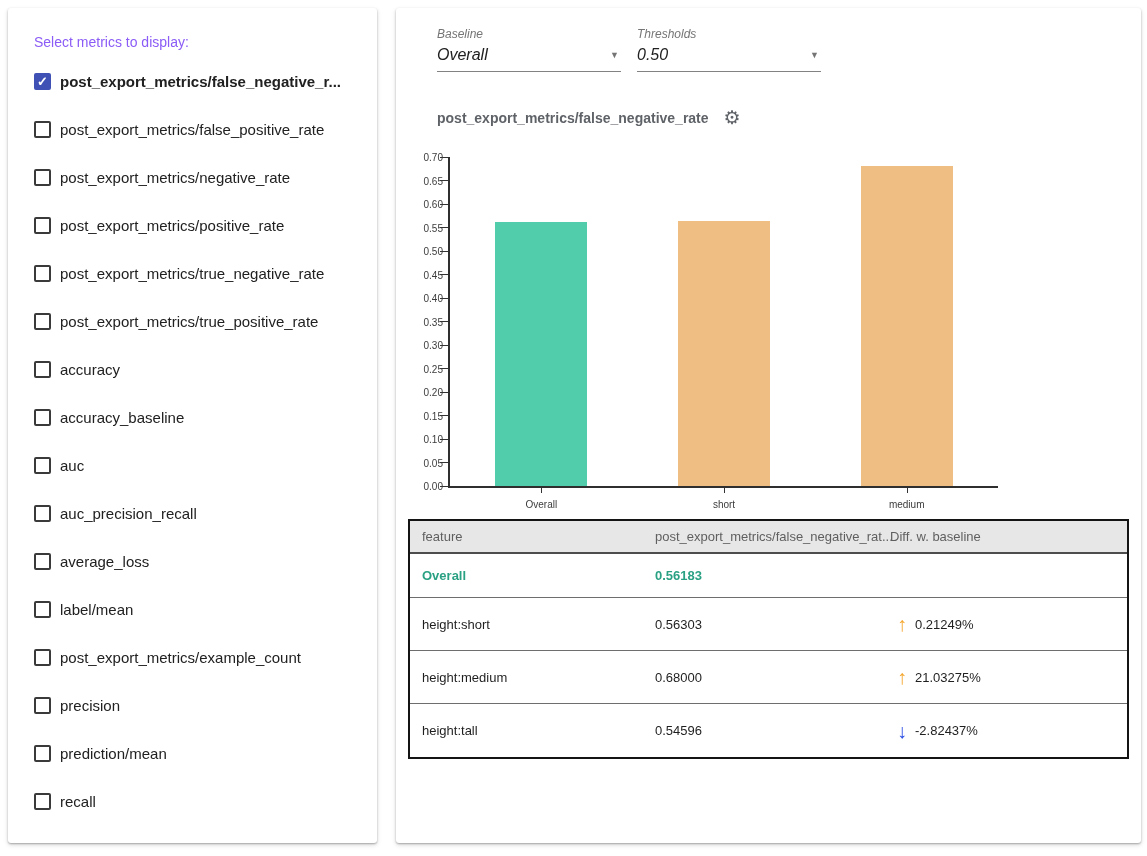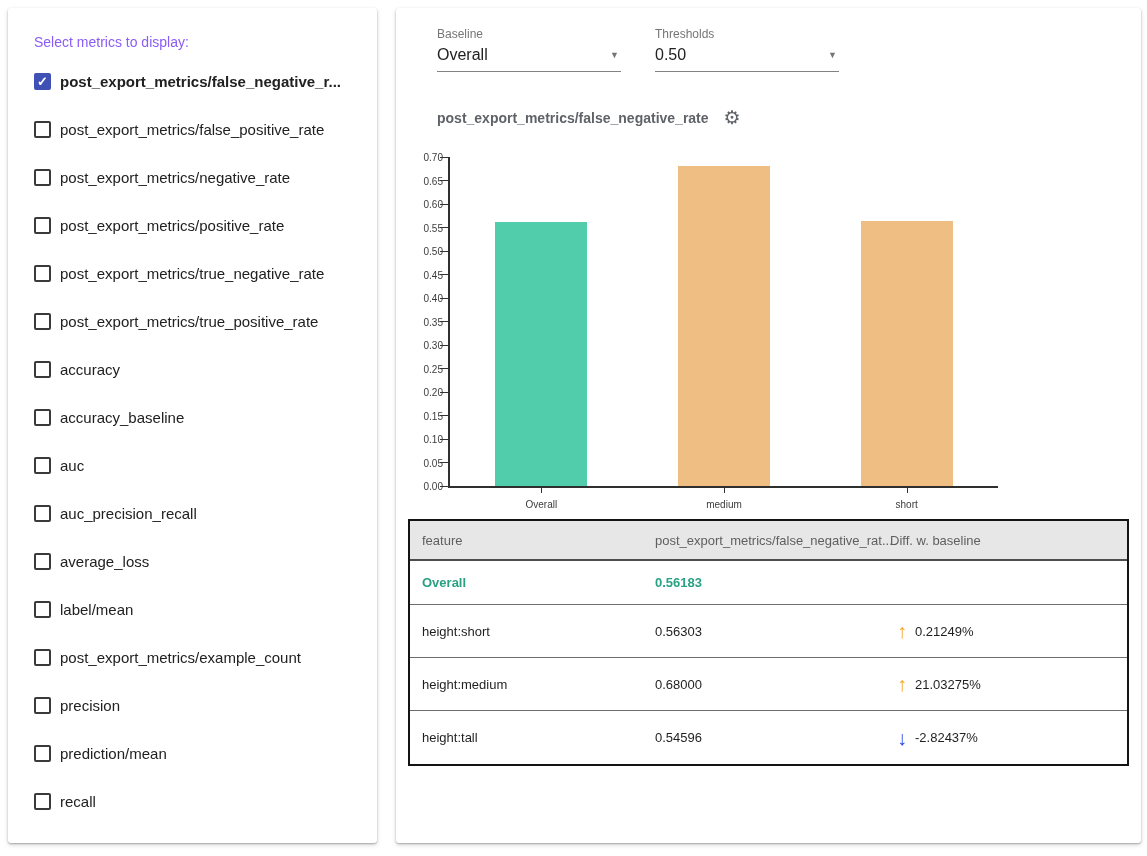--- a/index.html
+++ b/index.html
@@ -16,21 +16,21 @@
   .metric-item { display: flex; align-items: center; height: 48px; cursor: pointer; }
   .checkbox { width: 17px; height: 17px; border: 2px solid #3a3a3a; border-radius: 2px;
               margin-right: 9px; flex: none; background: #fff; }
   .checkbox.checked { background: #3F51B5; border-color: #3F51B5; color: #fff;
                       display: flex; align-items: center; justify-content: center;
                       font-size: 13px; font-weight: bold; line-height: 1; }
   .metric-label { font-size: 15px; color: #212121; white-space: nowrap; overflow: hidden; }
   .metric-item.checked .metric-label { font-weight: bold; }
 
   
-  .controls-row { position: absolute; left: 41px; top: 19px; display: flex; gap: 34px; }
+  .controls-row { position: absolute; left: 41px; top: 19px; display: flex; gap: 16px; font-style: italic; }
   .dropdown { width: 184px; cursor: pointer; }
   .dd-label { font-size: 12px; color: #757575; line-height: 15px; }
   .dd-value-row { display: flex; align-items: center; justify-content: space-between;
                   border-bottom: 1px solid #828282; padding: 4px 2px 7px 0; }
   .dd-value { font-size: 16px; color: #212121; }
   .dd-arrow { color: #757575; font-size: 9px; line-height: 9px; }
 
   
   .chart-header { position: absolute; left: 41px; top: 100px; display: flex; align-items: center; }
   .chart-title { font-size: 14px; font-weight: bold; color: #5f6368; }
@@ -46,21 +46,21 @@
   .slot { flex: 1; position: relative; display: flex; align-items: flex-end; justify-content: center; }
   .bar { width: 92px; }
   .xtick-mark { position: absolute; left: 50%; bottom: -7px; width: 1px; height: 5px; background: #333; }
   .xlabel { position: absolute; bottom: -24px; width: 100%; text-align: center;
             font-size: 10px; color: #3c3c3c; }
 
   
   .data-table { position: absolute; left: 12px; top: 511px; width: 721px;
                 border: 2px solid #141414; background: #fff; }
   .thead { display: grid; grid-template-columns: 245px 235px 1fr; background: #e7e7e7;
-           height: 40px; align-items: center; border-bottom: 2px solid #4d4d4d; }
+           height: 33px; align-items: center; border-bottom: 2px solid #4d4d4d; }
   .th { font-size: 13px; color: #5f5f5f; }
   .th:first-child, .td:first-child { padding-left: 12px; }
   .trow { display: grid; grid-template-columns: 245px 235px 1fr; height: 53px;
           align-items: center; border-bottom: 1px solid #6e6e6e; }
   .trow:last-child { border-bottom: none; }
   .trow.baseline { height: 44px; }
   .td { font-size: 13px; color: #1f1f1f; }
   .trow.baseline .td { color: #2ba184; font-weight: bold; }
   .diff-cell { display: flex; align-items: center; padding-left: 7px; gap: 8px; }
   .arrow { font-size: 20px; font-weight: bold; line-height: 1; }
@@ -200,28 +200,28 @@
           <div class="ytick-label" style="top: -5px;">0.70</div>
           <div class="ytick-mark" style="top: -0.5px;"></div>
         </div>
       <div class="plot" id="plot">
           <div class="slot">
             <div class="bar" style="height: 264.06px; background: rgb(82, 205, 172);"></div>
             <div class="xtick-mark"></div>
             <div class="xlabel">Overall</div>
           </div>
           <div class="slot">
+            <div class="bar" style="height: 264.624px; background: rgb(239, 190, 130);"></div>
+            <div class="xtick-mark"></div>
+            <div class="xlabel">short</div>
+          </div>
+          <div class="slot">
             <div class="bar" style="height: 319.6px; background: rgb(239, 190, 130);"></div>
             <div class="xtick-mark"></div>
             <div class="xlabel">medium</div>
-          </div>
-          <div class="slot">
-            <div class="bar" style="height: 264.624px; background: rgb(239, 190, 130);"></div>
-            <div class="xtick-mark"></div>
-            <div class="xlabel">short</div>
           </div>
         </div>
     </div>
 
     <div class="data-table">
       <div class="thead">
         <div class="th">feature</div>
         <div class="th">post_export_metrics/false_negative_rat...</div>
         <div class="th">Diff. w. baseline</div>
       </div>

